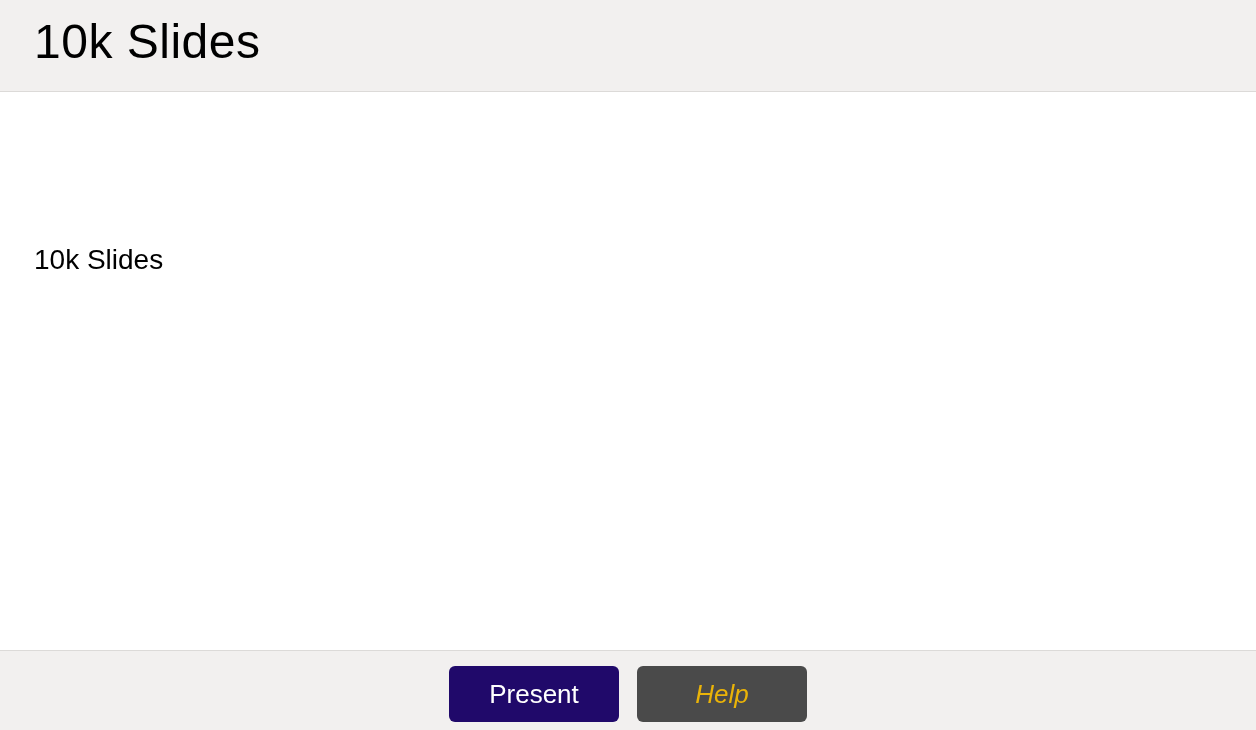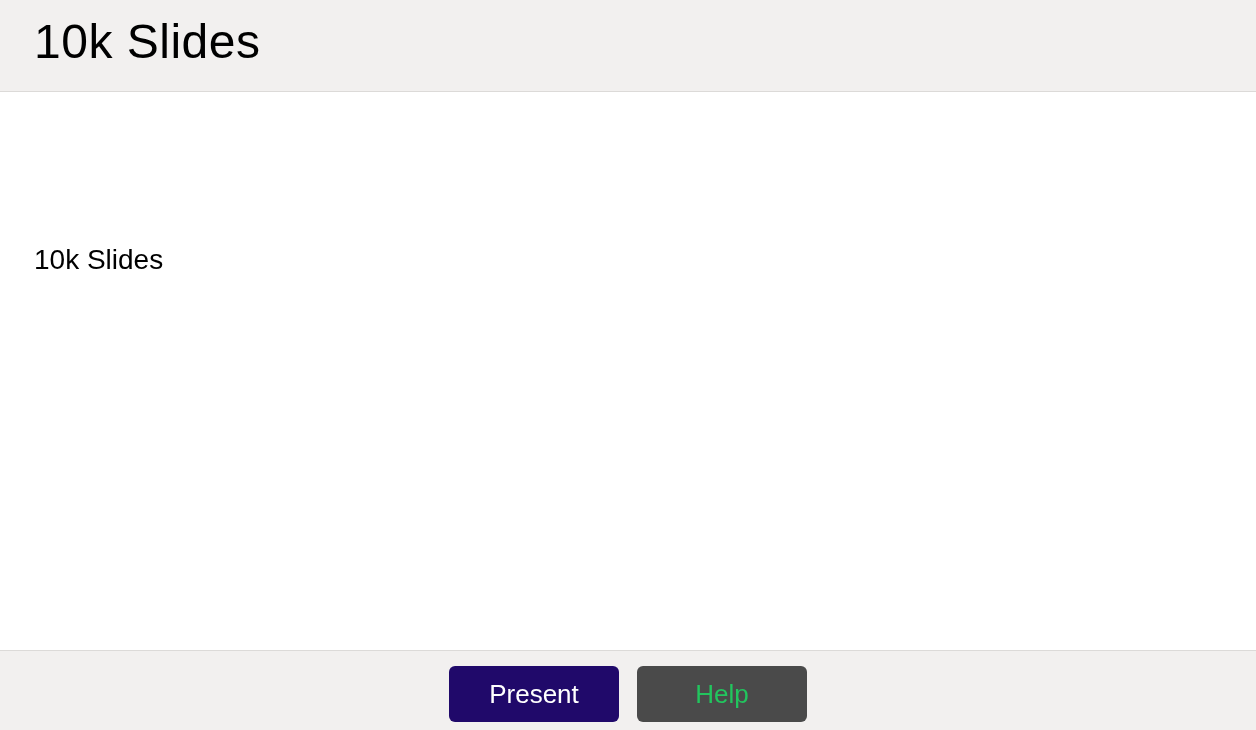--- a/index.html
+++ b/index.html
@@ -66,21 +66,22 @@
       align-items: center;
       justify-content: center;
       font-family: inherit;
     }
     .btn-primary {
       background: #20096a;
       color: #ffffff;
     }
     .btn-secondary {
       background: #4a4a4a;
-      color: #22c55e;
+      color: #eab308;
+      font-style: italic;
     }
   </style>
 </head>
 <body>
 
 <div class="header">
   <h1 class="header-title">10k Slides</h1>
 </div>
 
 <div class="content">

